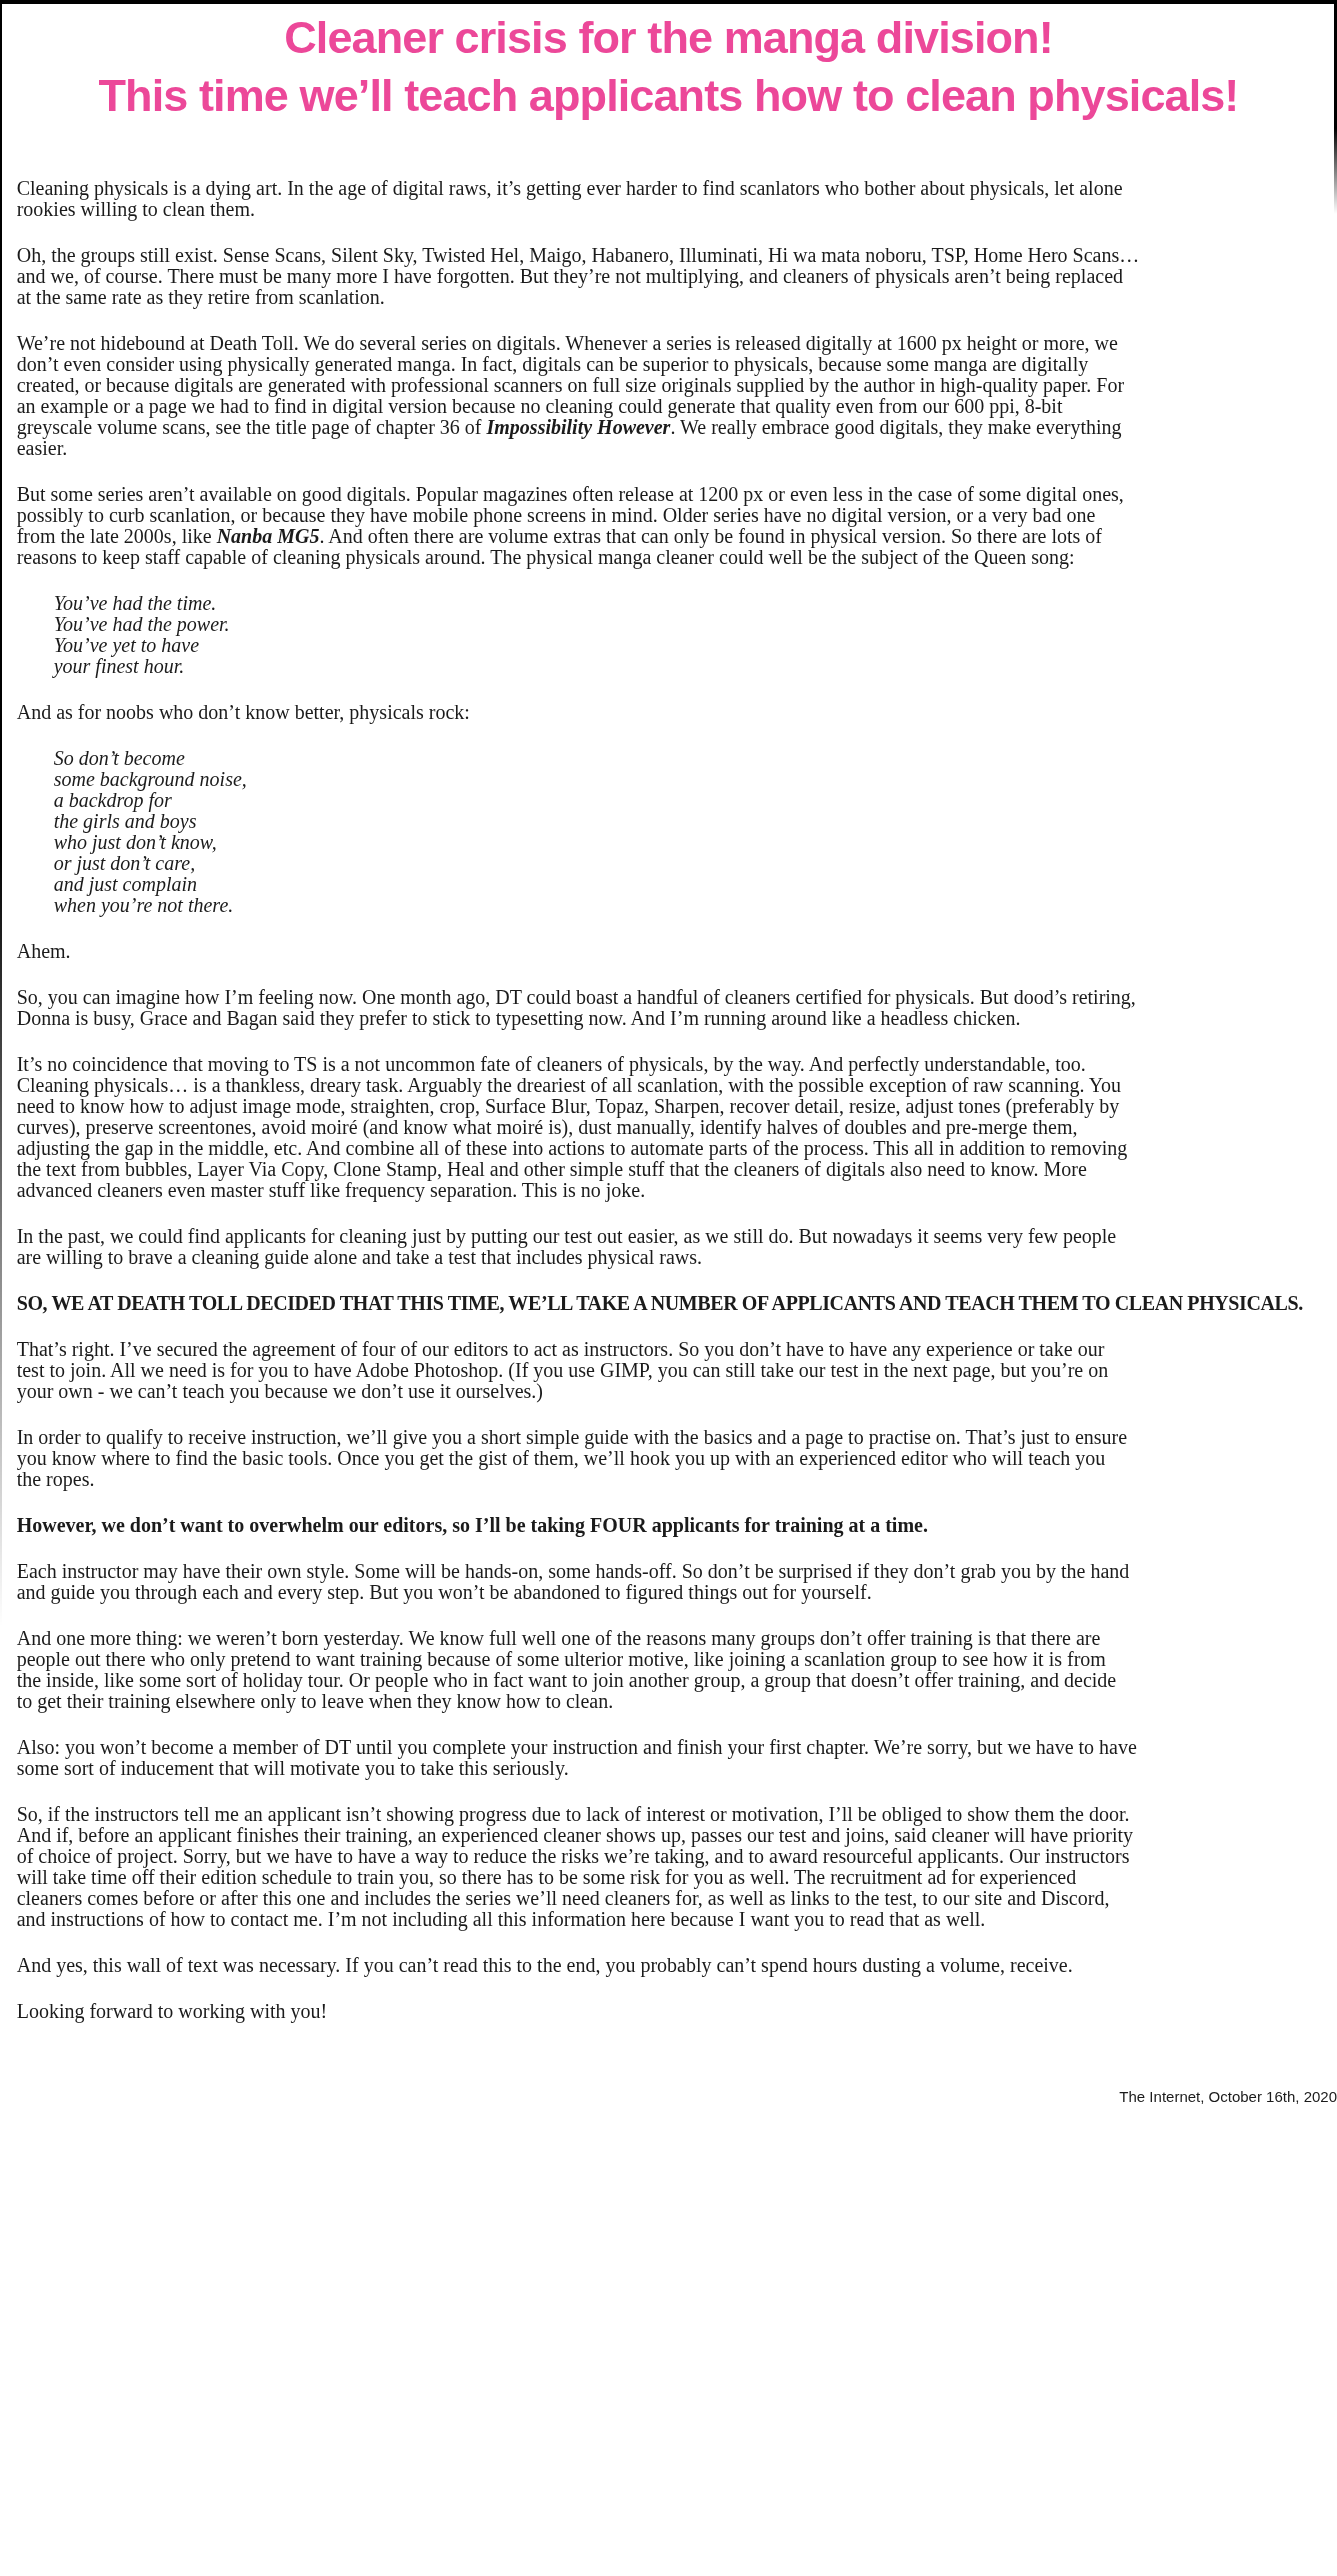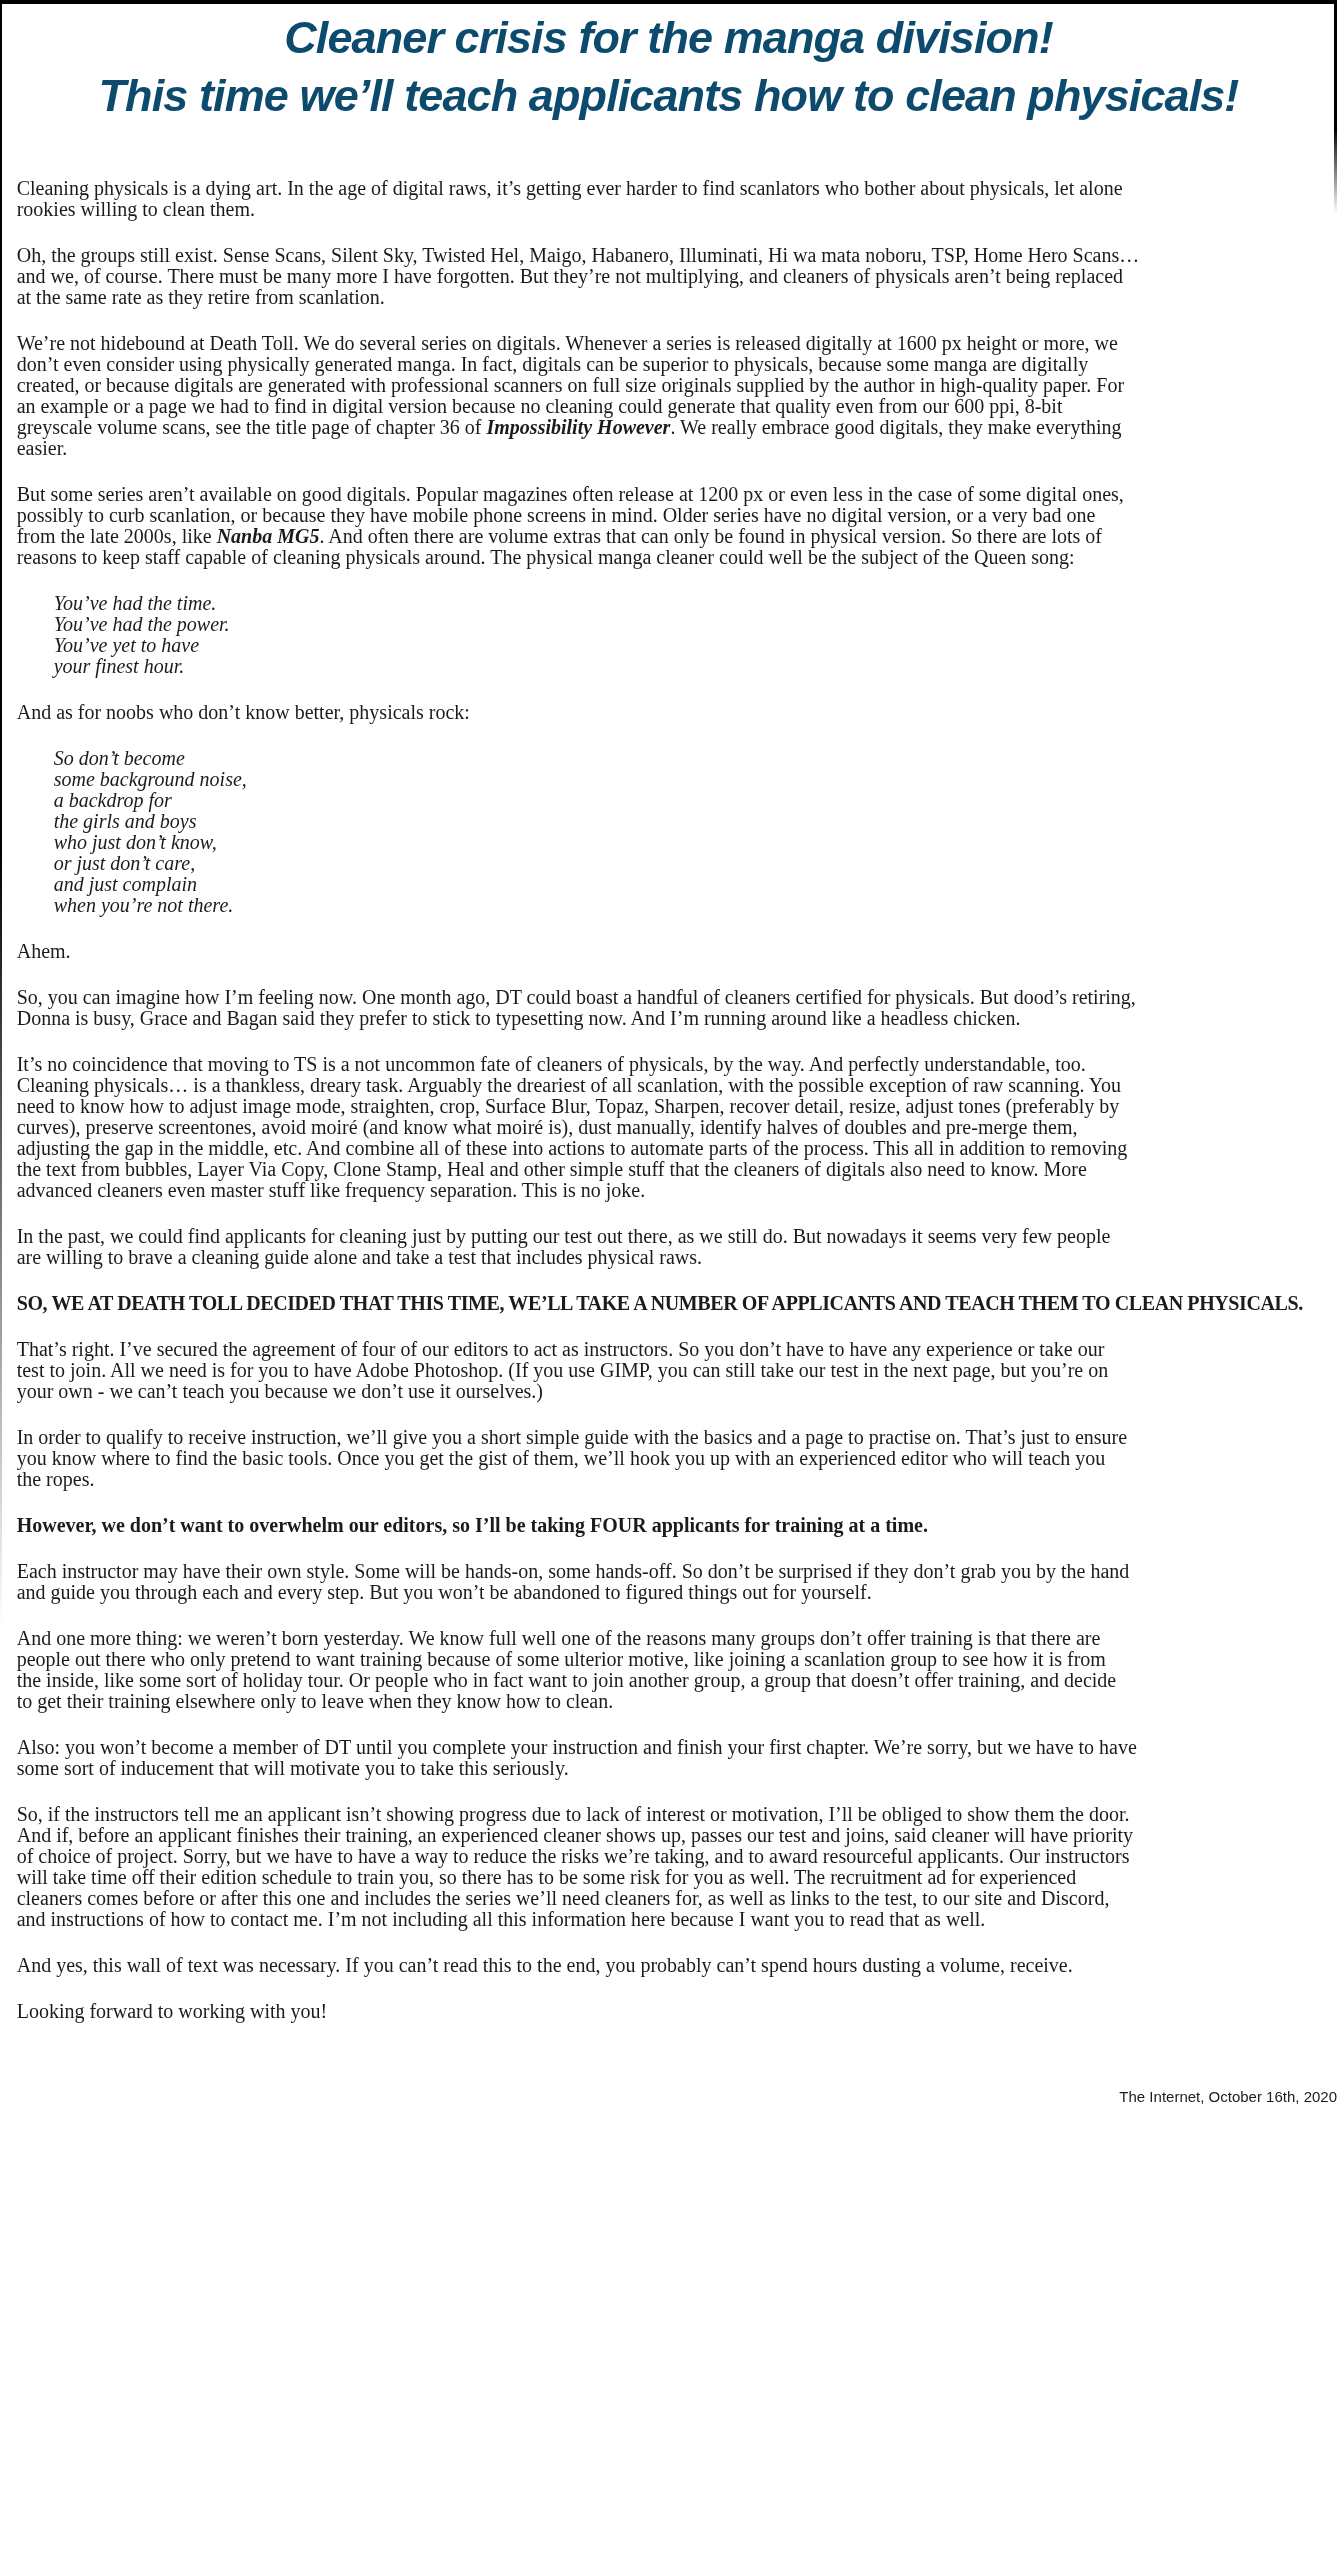--- a/index.html
+++ b/index.html
@@ -27,23 +27,22 @@
     position: absolute; top: 0; right: 0;
     width: 2.8px; height: 214px;
     background: linear-gradient(#000 60%, rgba(0,0,0,0) 100%);
   }
   h1 {
     margin: 9.3px 0 0 0;
     text-align: center;
     font-size: 45px;
     line-height: 58px;
     font-weight: bold;
-    font-style: italic;
     letter-spacing: -0.9px;
-    color: #0c4a6e;
+    color: #ec4899;
   }
   main {
     padding: 28px 15px 0 16.7px;
     font-size: 20px;
     line-height: 21px;
     font-family: Liberation Serif, serif;
   }
   main p, main .quote {
     margin: 25px 0;
     white-space: pre-line;
@@ -106,21 +105,21 @@
     <p class=""><span>Ahem.</span></p>
     <p class=""><span>So, you can imagine how I’m feeling now. One month ago, DT could boast a handful of cleaners certified for physicals. But dood’s retiring,
 Donna is busy, Grace and Bagan said they prefer to stick to typesetting now. And I’m running around like a headless chicken.</span></p>
     <p class=""><span>It’s no coincidence that moving to TS is a not uncommon fate of cleaners of physicals, by the way. And perfectly understandable, too.
 Cleaning physicals… is a thankless, dreary task. Arguably the dreariest of all scanlation, with the possible exception of raw scanning. You
 need to know how to adjust image mode, straighten, crop, Surface Blur, Topaz, Sharpen, recover detail, resize, adjust tones (preferably by
 curves), preserve screentones, avoid moiré (and know what moiré is), dust manually, identify halves of doubles and pre-merge them,
 adjusting the gap in the middle, etc. And combine all of these into actions to automate parts of the process. This all in addition to removing
 the text from bubbles, Layer Via Copy, Clone Stamp, Heal and other simple stuff that the cleaners of digitals also need to know. More
 advanced cleaners even master stuff like frequency separation. This is no joke.</span></p>
-    <p class=""><span>In the past, we could find applicants for cleaning just by putting our test out there, as we still do. But nowadays it seems very few people
+    <p class=""><span>In the past, we could find applicants for cleaning just by putting our test out easier, as we still do. But nowadays it seems very few people
 are willing to brave a cleaning guide alone and take a test that includes physical raws.</span></p>
     <p class="bold caps"><span>SO, WE AT DEATH TOLL DECIDED THAT THIS TIME, WE’LL TAKE A NUMBER OF APPLICANTS AND TEACH THEM TO CLEAN PHYSICALS.</span></p>
     <p class=""><span>That’s right. I’ve secured the agreement of four of our editors to act as instructors. So you don’t have to have any experience or take our
 test to join. All we need is for you to have Adobe Photoshop. (If you use GIMP, you can still take our test in the next page, but you’re on
 your own - we can’t teach you because we don’t use it ourselves.)</span></p>
     <p class=""><span>In order to qualify to receive instruction, we’ll give you a short simple guide with the basics and a page to practise on. That’s just to ensure
 you know where to find the basic tools. Once you get the gist of them, we’ll hook you up with an experienced editor who will teach you
 the ropes.</span></p>
     <p class="bold "><span>However, we don’t want to overwhelm our editors, so I’ll be taking FOUR applicants for training at a time.</span></p>
     <p class=""><span>Each instructor may have their own style. Some will be hands-on, some hands-off. So don’t be surprised if they don’t grab you by the hand

